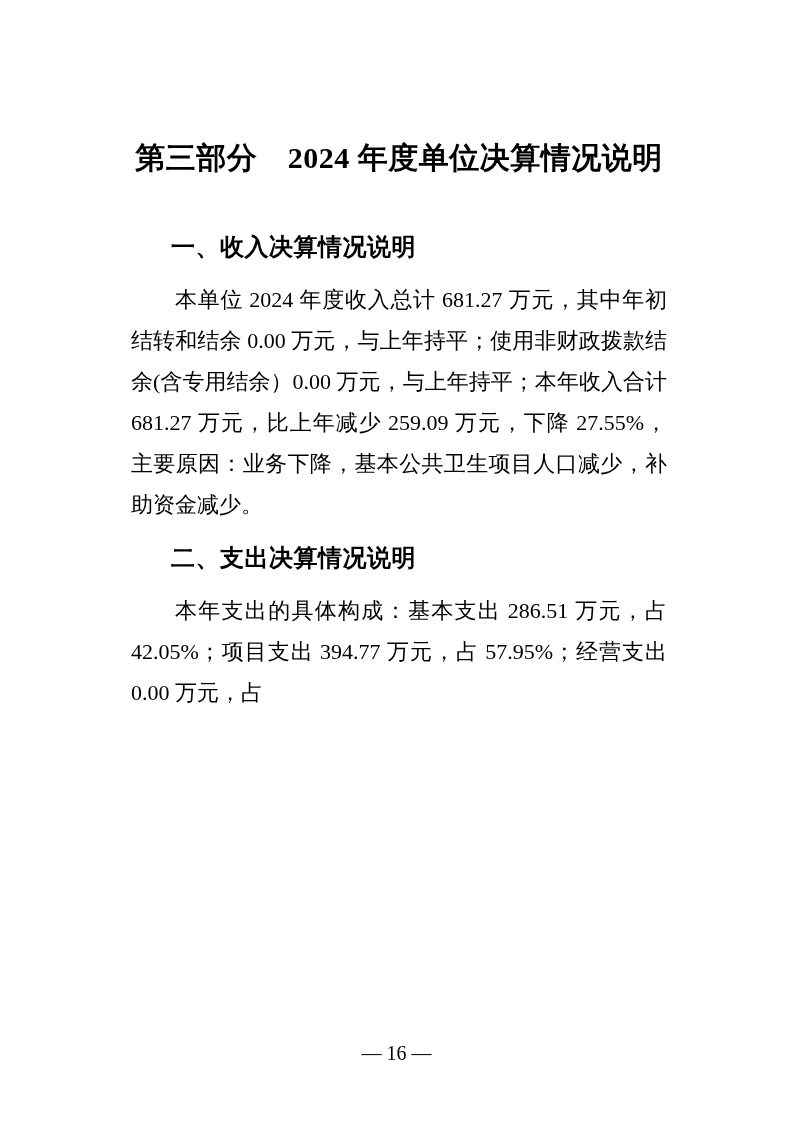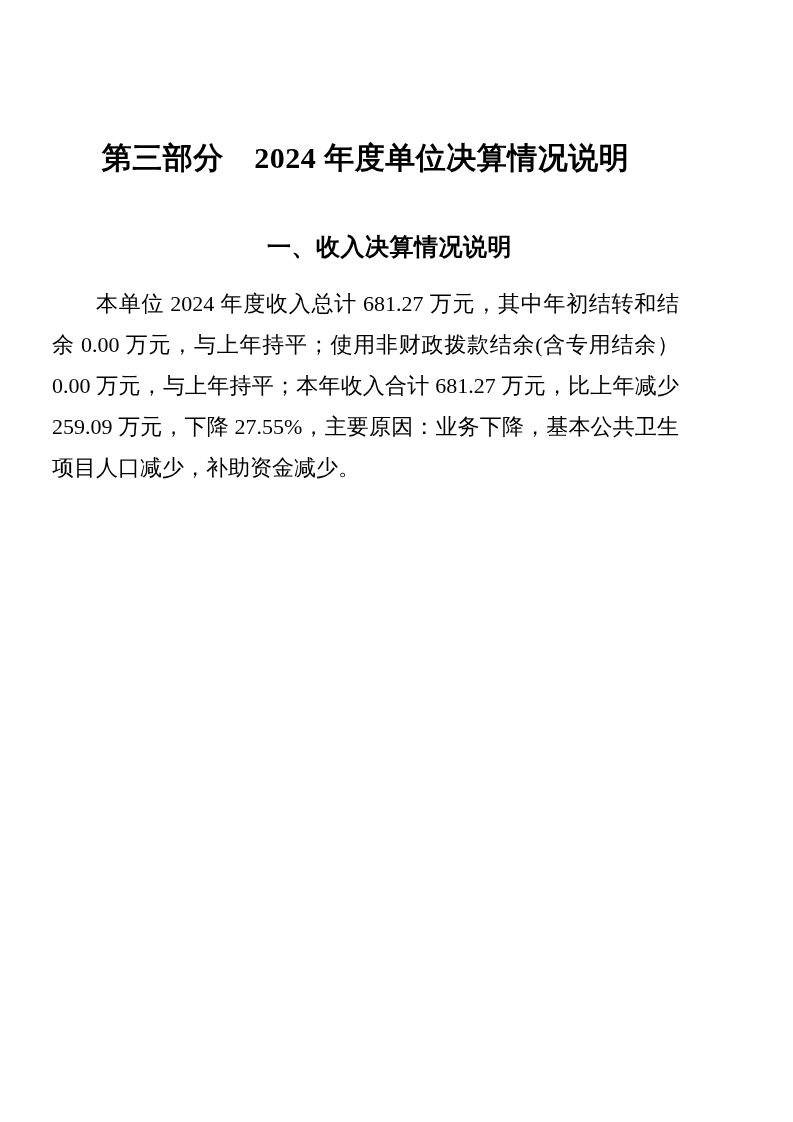--- a/index.html
+++ b/index.html
@@ -8,52 +8,52 @@
     background: #ffffff;
   }
   .page {
     position: relative;
     width: 793px;
     height: 1122px;
     margin: 0 auto;
     background: #ffffff;
     color: #000000;
     box-sizing: border-box;
-    padding: 136px 114px 0 52px;
+    padding: 136px 114px 0 119px;
     overflow: hidden;
   }
   .doc-title {
     margin: 0;
     text-align: center;
     font-family: "Liberation Serif", "DejaVu Serif", serif;
     font-weight: bold;
     font-size: 30px;
     line-height: 44px;
     letter-spacing: 0.5px;
     white-space: nowrap;
   }
   .content {
     margin-top: 46px;
     font-family: "Liberation Serif", "DejaVu Serif", serif;
     font-size: 22px;
     line-height: 41px;
     text-align: justify;
   }
   .section-heading {
-    margin: 16px;
+    margin: 4px;
     font-family: "Liberation Sans", "DejaVu Sans", sans-serif;
     font-size: 24px;
     font-weight: bold;
     line-height: 41px;
     text-indent: 2em;
-    text-align: center;
+    text-align: left;
     letter-spacing: 0.5px;
   }
   .para {
-    margin: 0;
+    margin: 12px;
     text-indent: 2em;
   }
   .page-footer {
     position: absolute;
     left: 0;
     right: 0;
     top: 1038px;
     text-align: center;
     font-family: "Liberation Serif", "DejaVu Serif", serif;
     font-size: 20px;
@@ -64,15 +64,18 @@
 </head>
 <body>
 
 <div class="page">
   <h1 class="doc-title">第三部分　2024 年度单位决算情况说明</h1>
 
   <div class="content">
     <h2 class="section-heading">一、收入决算情况说明</h2>
     <p class="para">本单位 2024 年度收入总计 681.27 万元，其中年初结转和结余 0.00 万元，与上年持平；使用非财政拨款结余(含专用结余）0.00 万元，与上年持平；本年收入合计 681.27 万元，比上年减少 259.09 万元，下降 27.55%，主要原因：业务下降，基本公共卫生项目人口减少，补助资金减少。</p>
 
+    <h2 class="section-heading">二、支出决算情况说明</h2>
+    <p class="para">本年支出的具体构成：基本支出 286.51 万元，占 42.05%；项目支出 394.77 万元，占 57.95%；经营支出 0.00 万元，占</p>
   </div>
 
+  <div class="page-footer">— 16 —</div>
 </div>
 
 </body></html>

